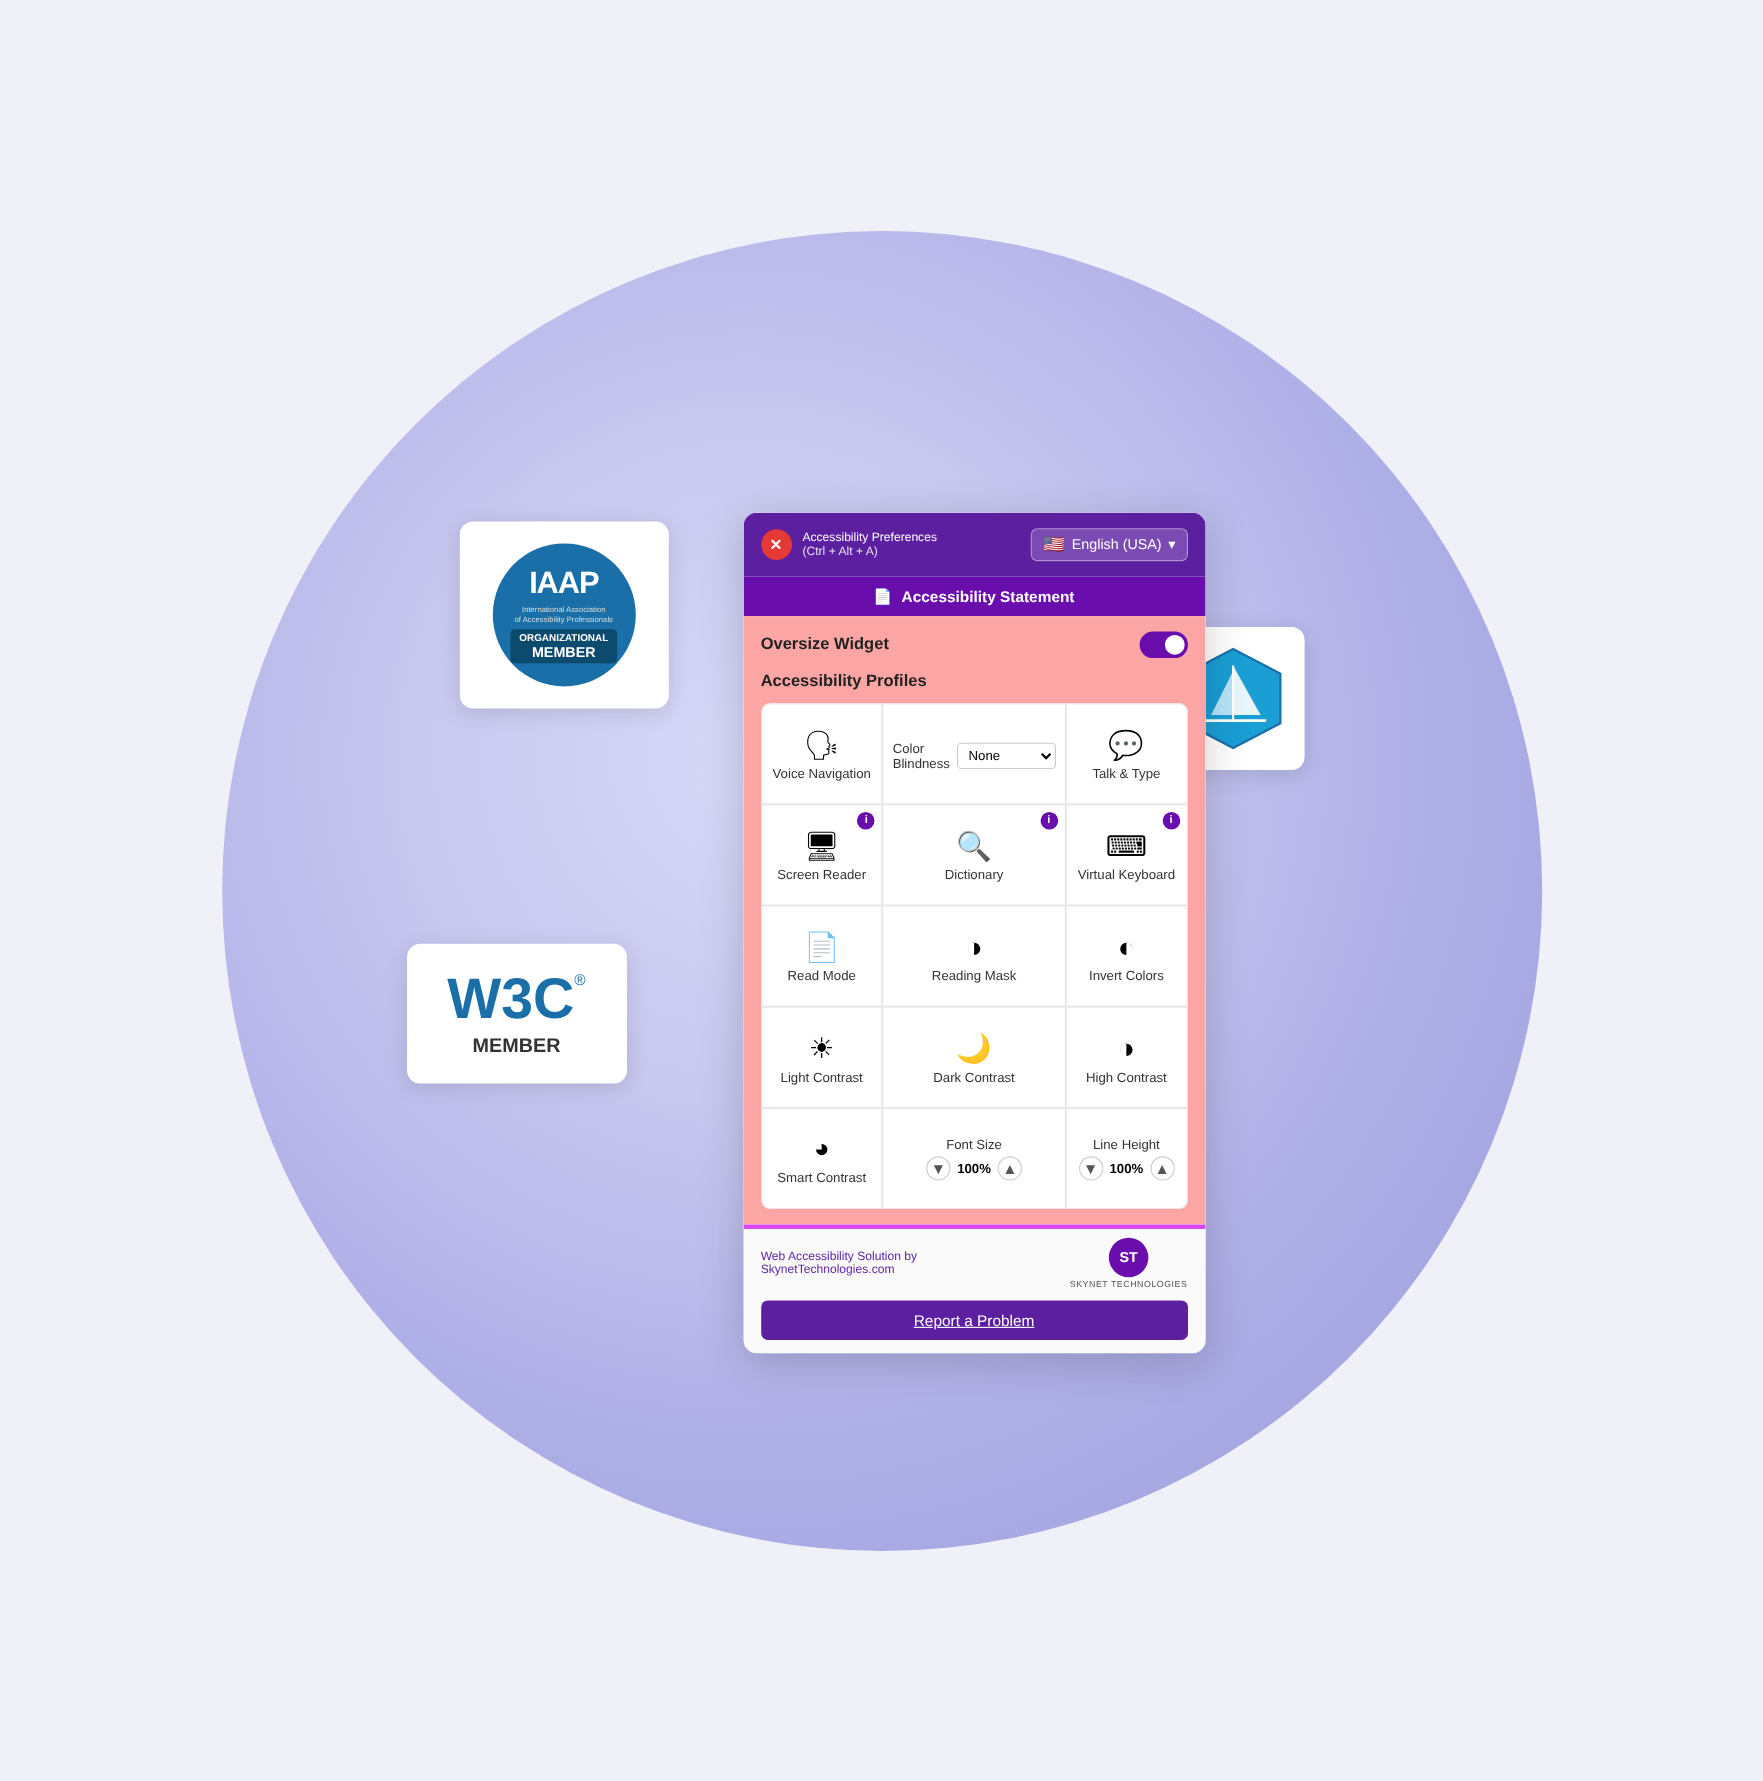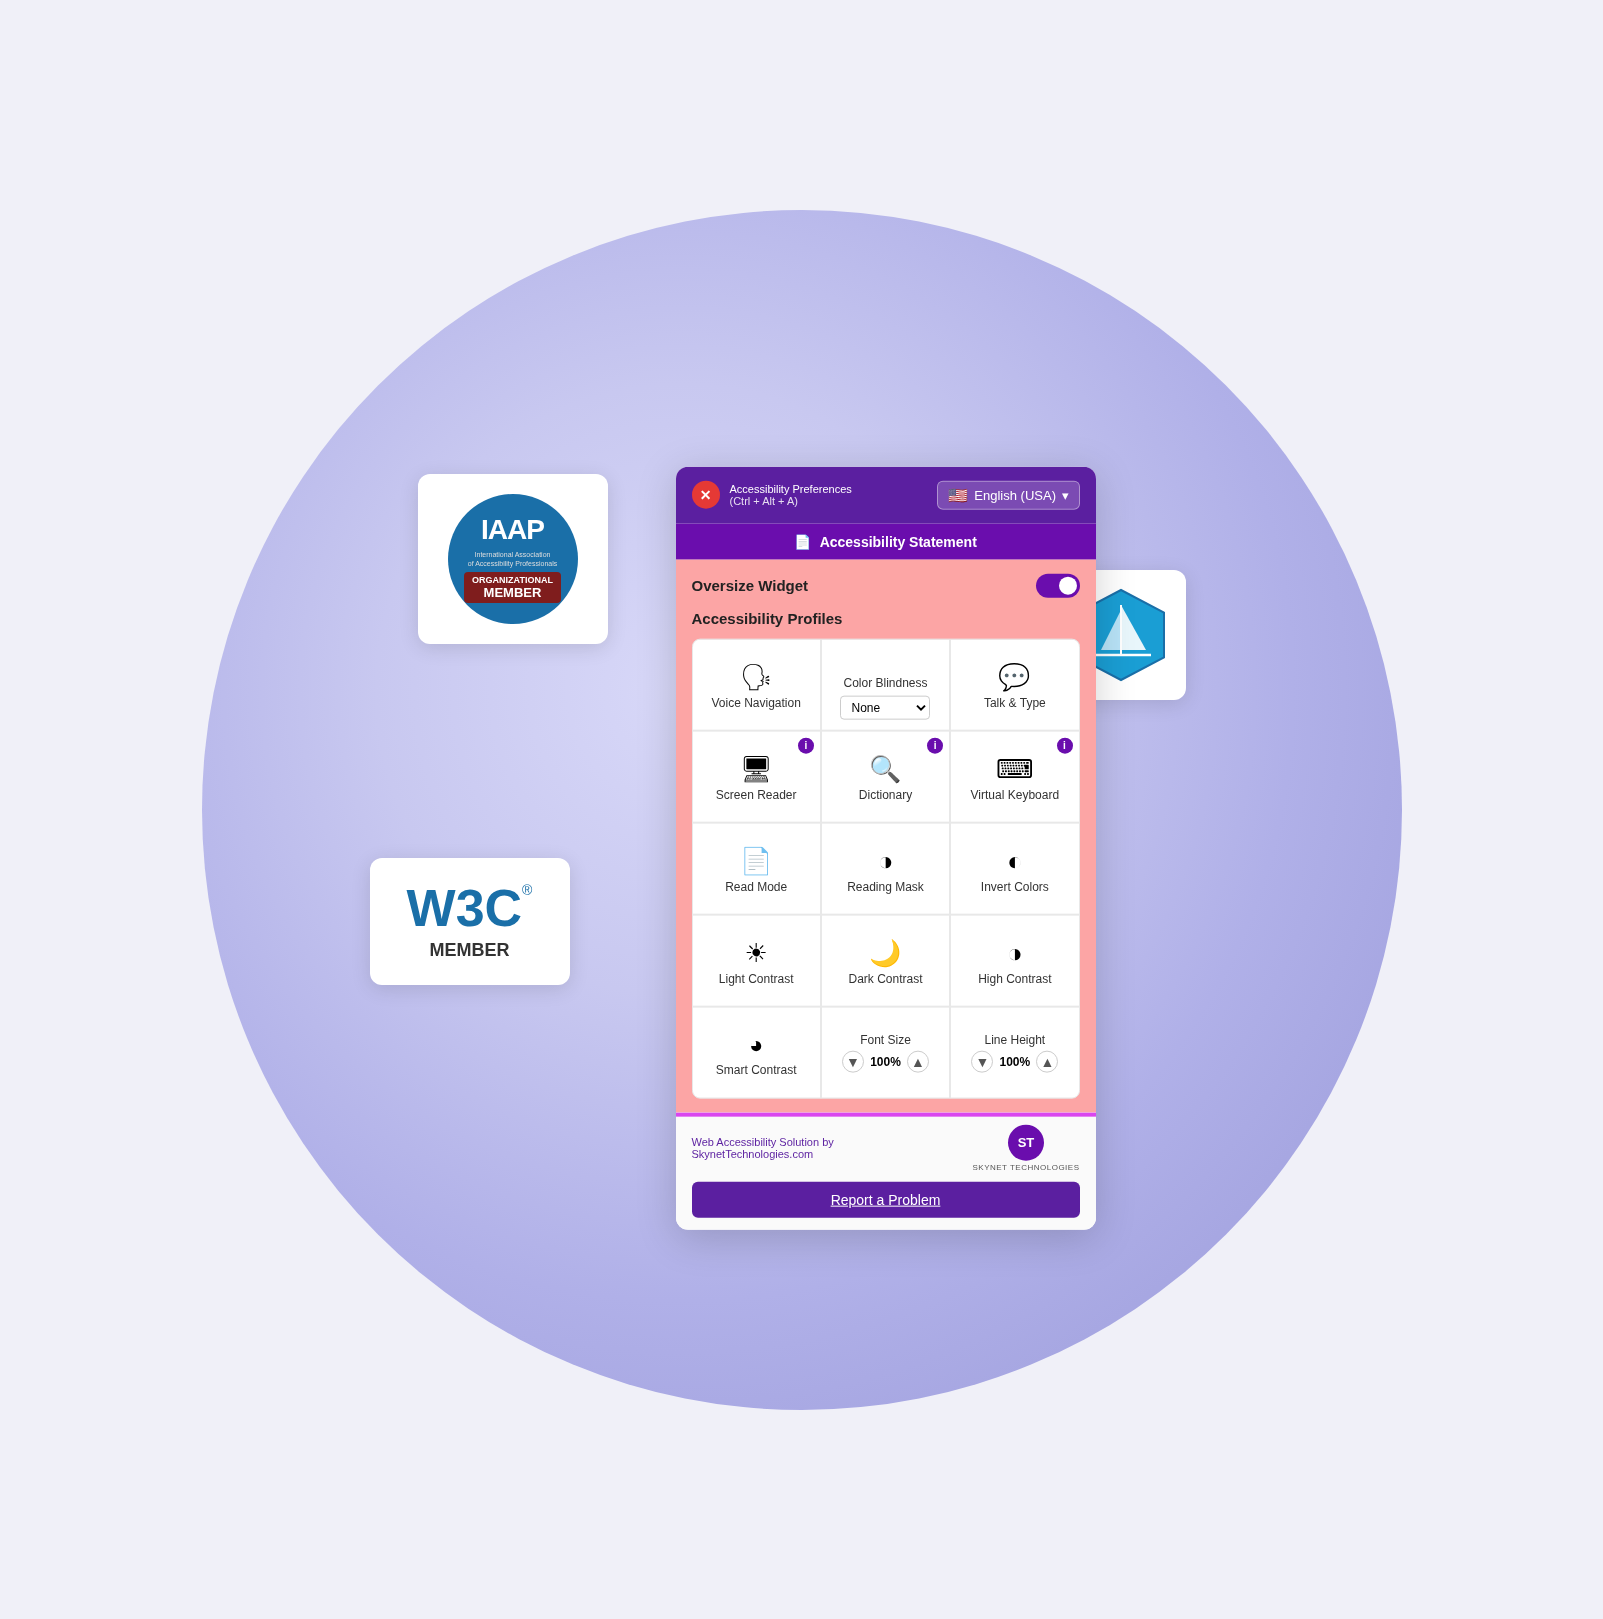--- a/index.html
+++ b/index.html
@@ -208,23 +208,23 @@
       display: flex;
       align-items: center;
       justify-content: center;
       font-weight: bold;
     }
 
     .color-blindness-cell {
       background: #fff;
       padding: 14px 8px 10px;
       display: flex;
-      flex-direction: column;
-      align-items: center;
-      justify-content: flex-end;
+      flex-direction: row;
+      align-items: center;
+      justify-content: space-between;
       gap: 6px;
     }
 
     .color-blindness-label {
       font-size: 12px;
       color: #333;
       font-weight: 500;
     }
 
     .color-blindness-select {
@@ -375,21 +375,21 @@
 
     .iaap-sub {
       font-size: 7px;
       text-align: center;
       color: #ddd;
       line-height: 1.3;
       margin: 4px 0;
     }
 
     .iaap-member-banner {
-      background: #7f1d1d;
+      background: #0c4a6e;
       color: #fff;
       border-radius: 4px;
       padding: 3px 8px;
       font-size: 9px;
       font-weight: 700;
       text-align: center;
     }
 
     .iaap-member-text {
       font-size: 13px;

